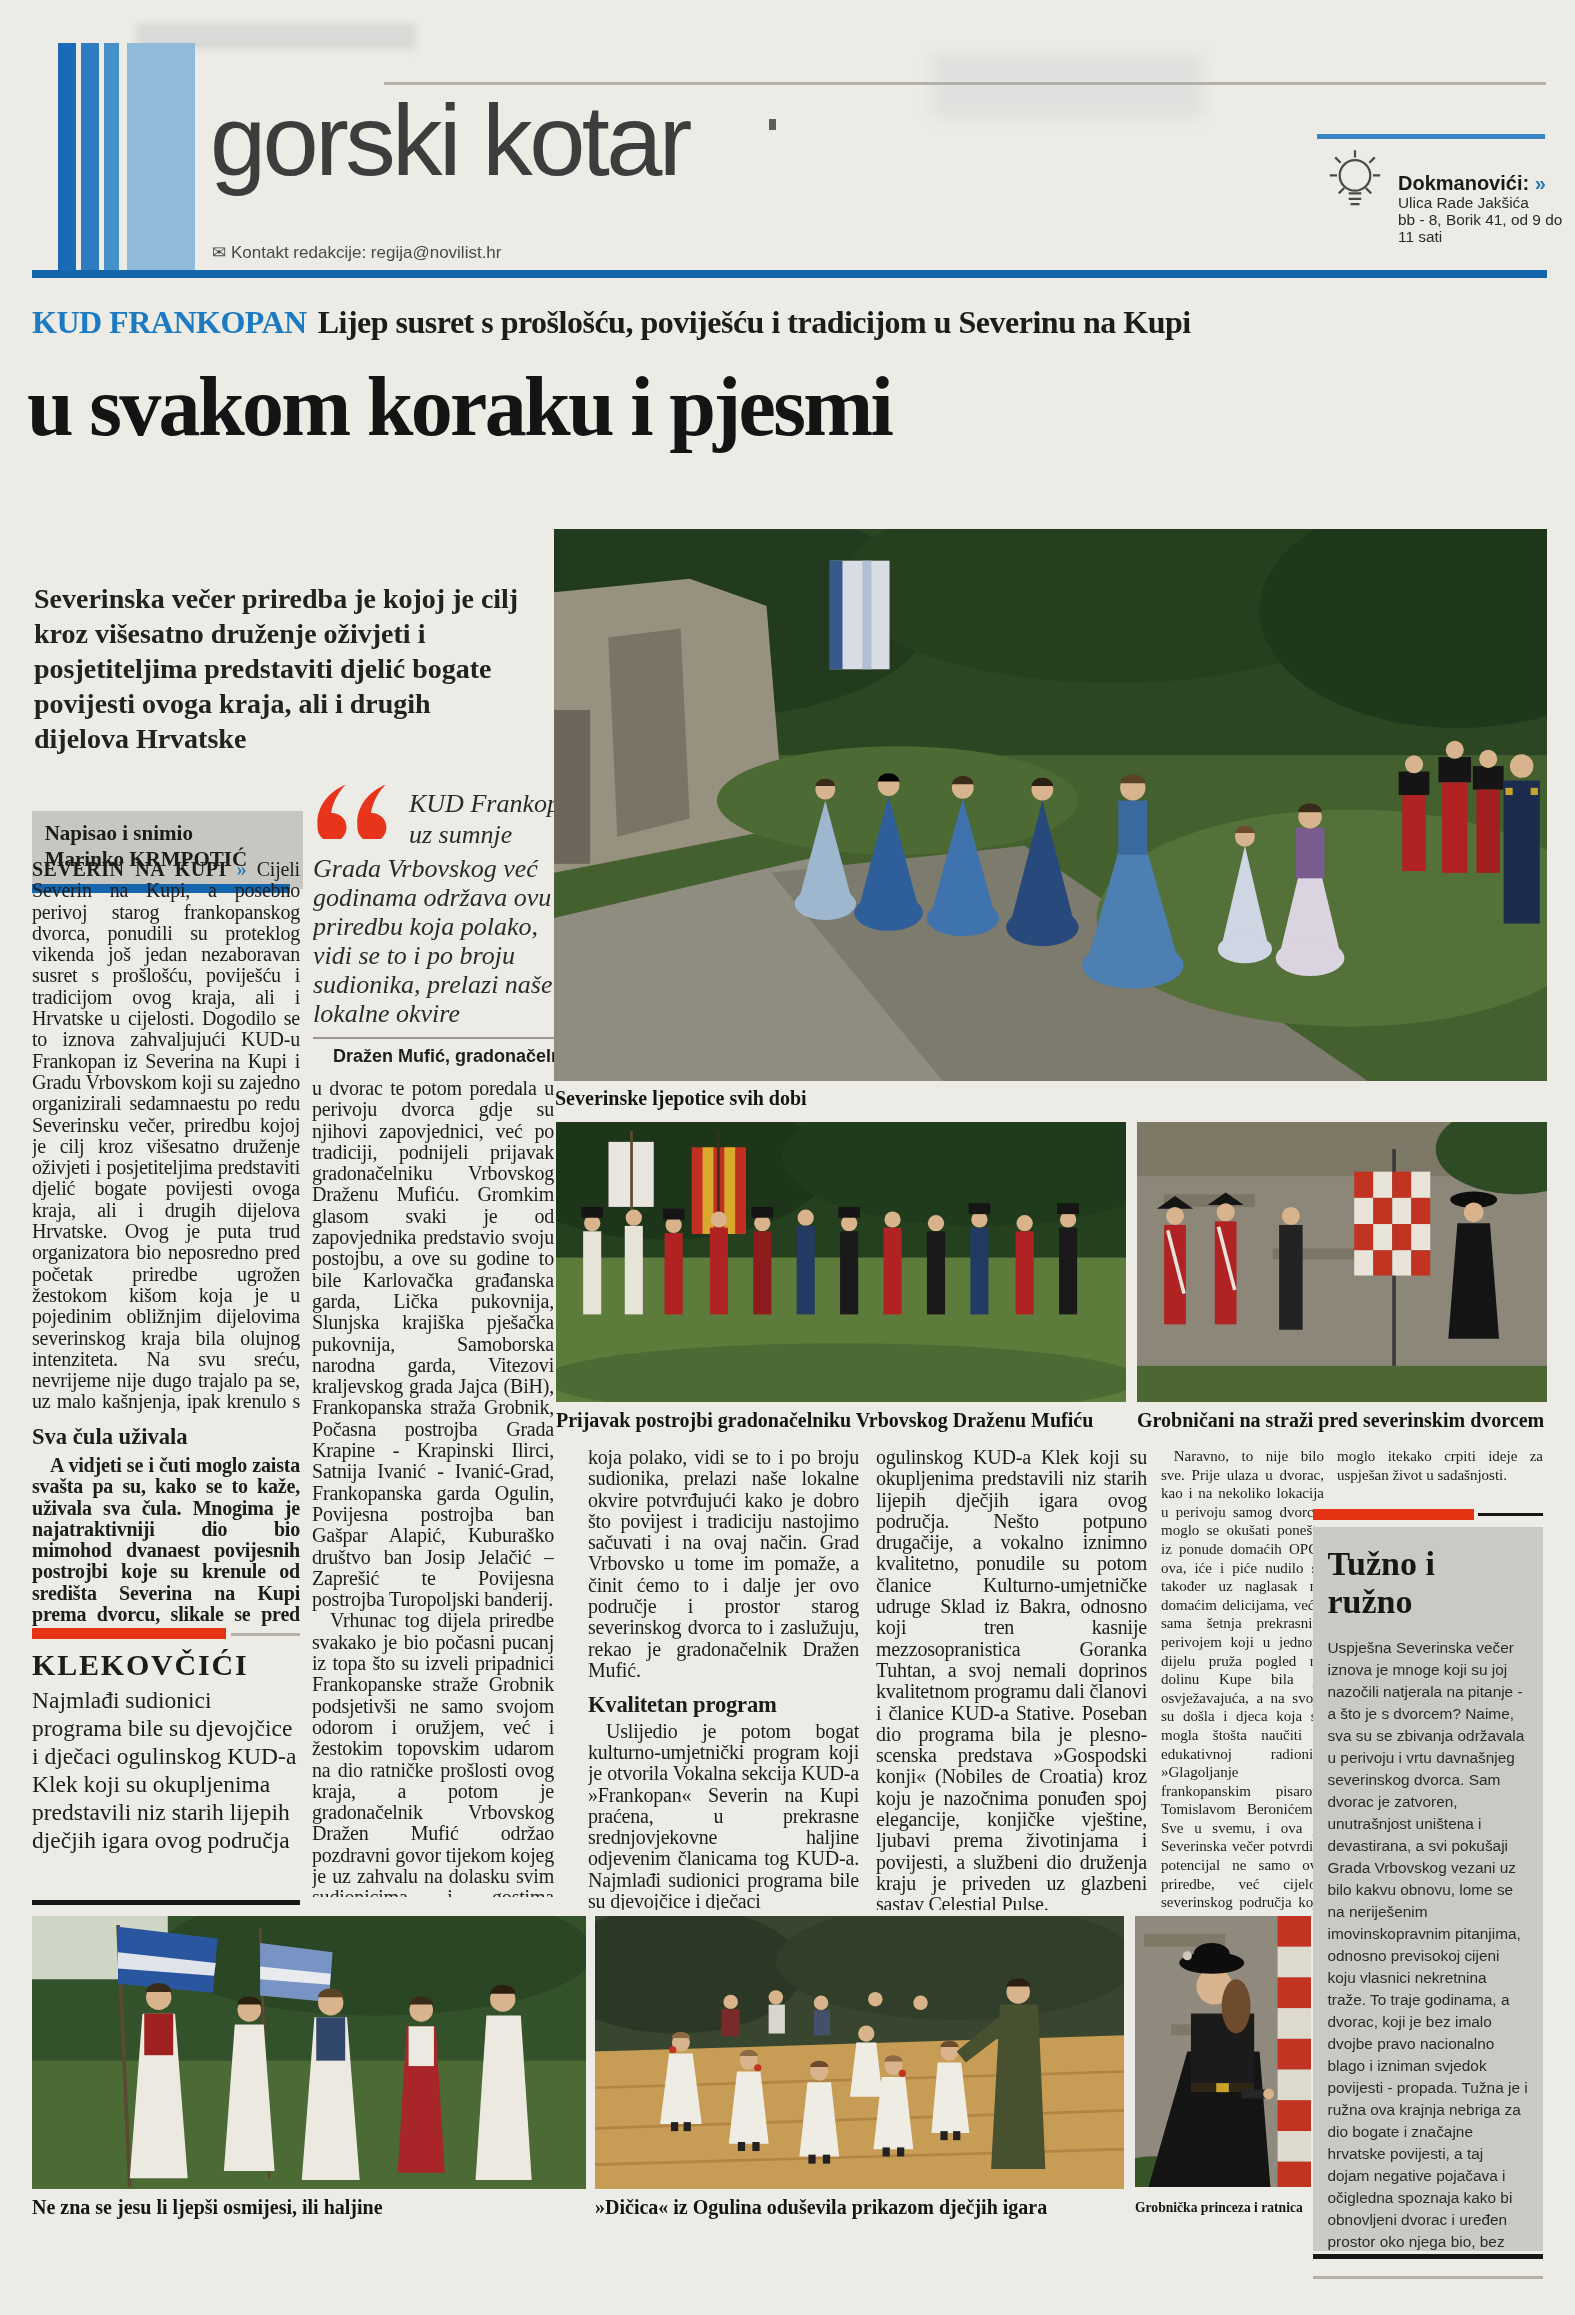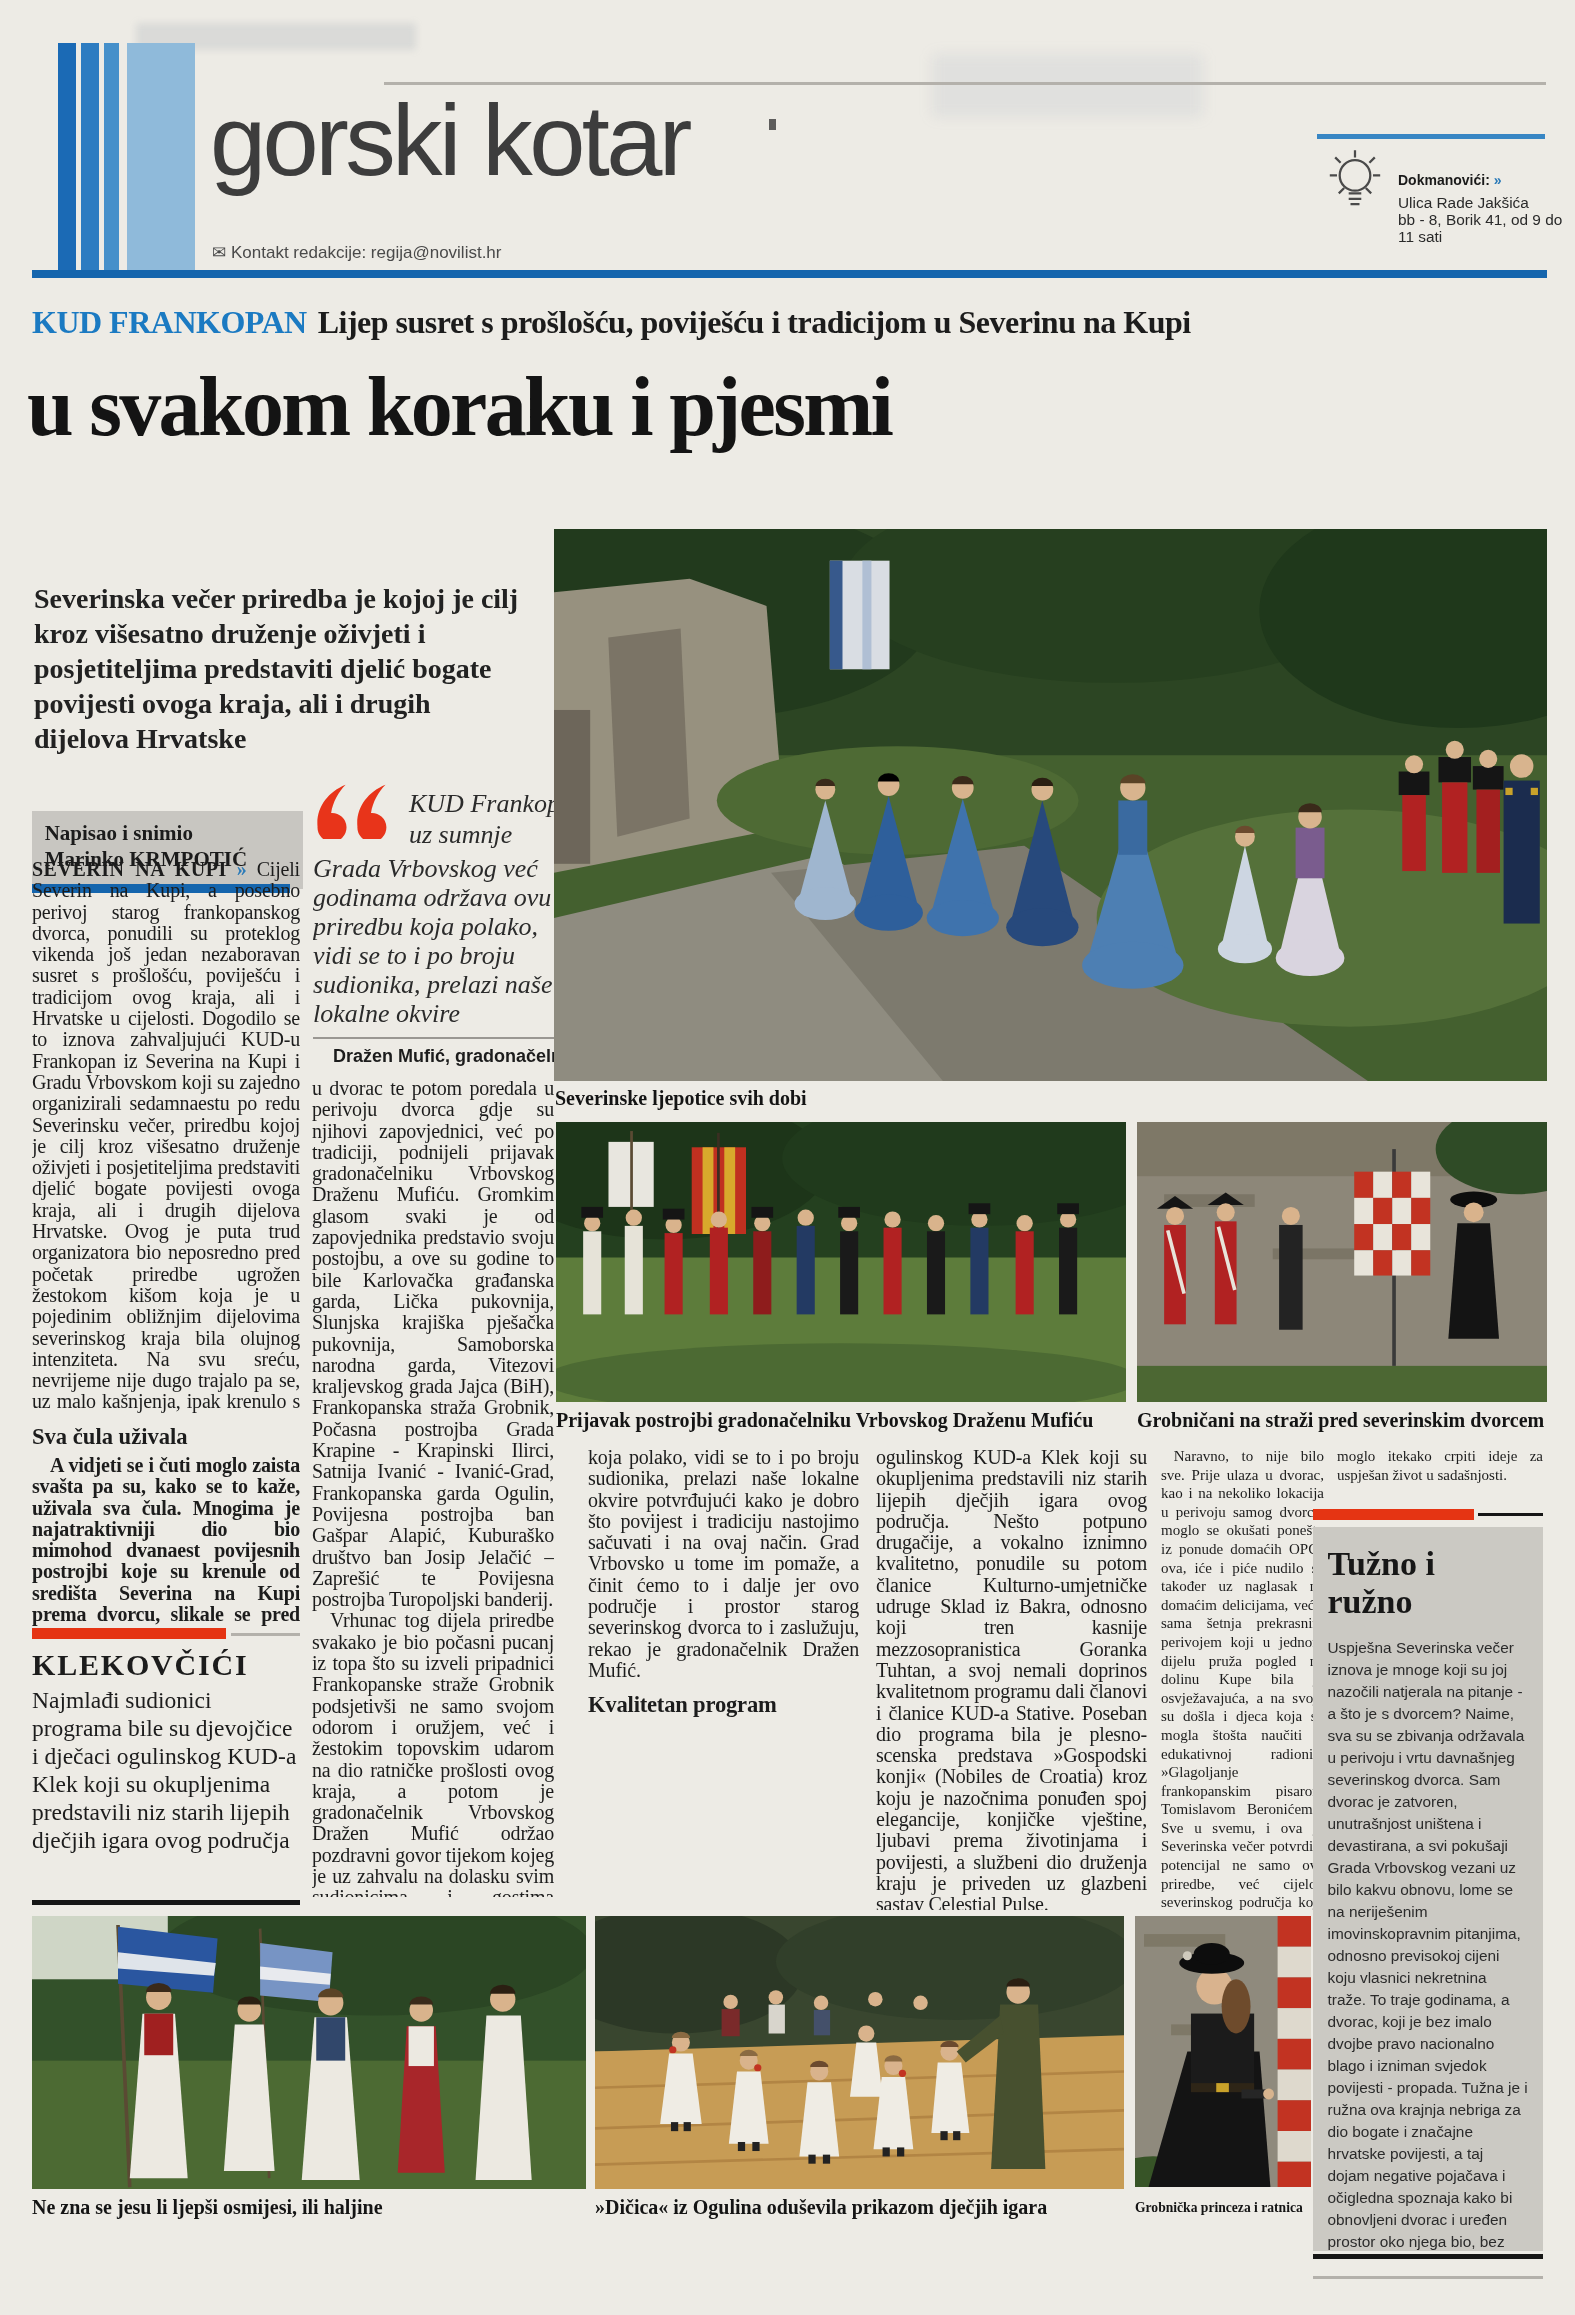--- a/index.html
+++ b/index.html
@@ -6,21 +6,21 @@
   body{width:1576px;height:2316px;position:relative;background:#edebe5;
        font-family:"Liberation Serif",serif;color:#1c1c1c;overflow:hidden;}
   .abs{position:absolute;}
   
   .stripe{position:absolute;top:43px;}
   .section-title{font-family:"Liberation Sans",sans-serif;font-weight:400;color:#3d3d3d;
        font-size:101px;letter-spacing:-3.6px;line-height:1;}
   .hairline{background:#b4b1ab;height:2.7px;}
   .contact{font-family:"Liberation Sans",sans-serif;font-size:17px;color:#4a4a4a;}
   .blue-rule{background:#1565ad;}
-  .infobox-title{font-family:"Liberation Sans",sans-serif;font-weight:bold;font-size:14px;color:#1a1a1a;}
+  .infobox-title{font-family:"Liberation Sans",sans-serif;font-weight:bold;font-size:20px;color:#1a1a1a;}
   .infobox-line{font-family:"Liberation Sans",sans-serif;font-size:15.4px;color:#2a2a2a;line-height:17px;}
   .chev{color:#2a7ab8;font-weight:bold;}
   
   .kicker{font-size:32px;font-weight:bold;letter-spacing:-0.5px;}
   .kicker .tag{color:#1b7ac2;margin-right:11px;}
   .headline{font-size:84px;font-weight:bold;color:#141414;letter-spacing:-2.7px;line-height:94px;white-space:nowrap;}
   .lead{font-size:28px;font-weight:bold;line-height:35px;color:#222;}
   .byline-box{background:#c8c6c1;padding:9px 0 0 12.7px;}
   .byline-box div{font-size:21px;font-weight:bold;line-height:26px;color:#1b1b1b;}
   
@@ -328,20 +328,21 @@
         <circle cx="372" cy="100" r="11" fill="#d9b38c"></circle>
         <polygon points="344,240 400,240 390,112 354,112" fill="#141414"></polygon>
       </g>
   </svg>
 </figure>
 <div class="abs caption" style="left:1137px;top:1409px;">Grobničani na straži pred severinskim dvorcem</div>
 
 <div class="abs body-col" style="left:588px;top:1447px;width:271px;height:463px;">
   <p>koja polako, vidi se to i po broju sudionika, prelazi naše lokalne okvire potvrđujući kako je dobro što povijest i tradiciju nastojimo sačuvati i na ovaj način. Grad Vrbovsko u tome im pomaže, a činit ćemo to i dalje jer ovo područje i prostor starog severinskog dvorca to i zaslužuju, rekao je gradonačelnik Dražen Mufić.</p>
   <p class="subhead" style="margin:12.7px 0 5.4px 0;">Kvalitetan program</p>
+  <p class="ind">Uslijedio je potom bogat kulturno-umjetnički program koji je otvorila Vokalna sekcija KUD-a »Frankopan« Severin na Kupi praćena, u prekrasne srednjovjekovne haljine odjevenim članicama tog KUD-a. Najmlađi sudionici programa bile su djevojčice i dječaci</p>
 </div>
 <div class="abs body-col" style="left:876px;top:1447px;width:271px;height:463px;">
   <p>ogulinskog KUD-a Klek koji su okupljenima predstavili niz starih lijepih dječjih igara ovog područja. Nešto potpuno drugačije, a vokalno iznimno kvalitetno, ponudile su potom članice Kulturno-umjetničke udruge Sklad iz Bakra, odnosno koji tren kasnije mezzosopranistica Goranka Tuhtan, a svoj nemali doprinos kvalitetnom programu dali članovi i članice KUD-a Stative. Poseban dio programa bila je plesno-scenska predstava »Gospodski konji« (Nobiles de Croatia) kroz koju je nazočnima ponuđen spoj elegancije, konjičke vještine, ljubavi prema životinjama i povijesti, a službeni dio druženja kraju je priveden uz glazbeni sastav Celestial Pulse.</p>
 </div>
 <div class="abs small-col" style="left:1161px;top:1447px;width:163px;height:463px;">
   <p class="ind">Naravno, to nije bilo sve. Prije ulaza u dvorac, kao i na nekoliko lokacija u perivoju samog dvorca, moglo se okušati ponešto iz ponude domaćih OPG-ova, iće i piće nudilo se također uz naglasak na domaćim delicijama, već i sama šetnja prekrasnim perivojem koji u jednom dijelu pruža pogled na dolinu Kupe bila je osvježavajuća, a na svoje su došla i djeca koja su mogla štošta naučiti u edukativnoj radionici »Glagoljanje s frankopanskim pisarom Tomislavom Beronićem«. Sve u svemu, i ova je Severinska večer potvrdila potencijal ne samo ove priredbe, već cijelog severinskog područja koje bi iz bogate i raznovrsne povijesti</p>
 </div>
 <div class="abs small-col" style="left:1337px;top:1447px;width:206px;height:42px;">
   <p>moglo itekako crpiti ideje za uspješan život u sadašnjosti.</p>
 </div>

